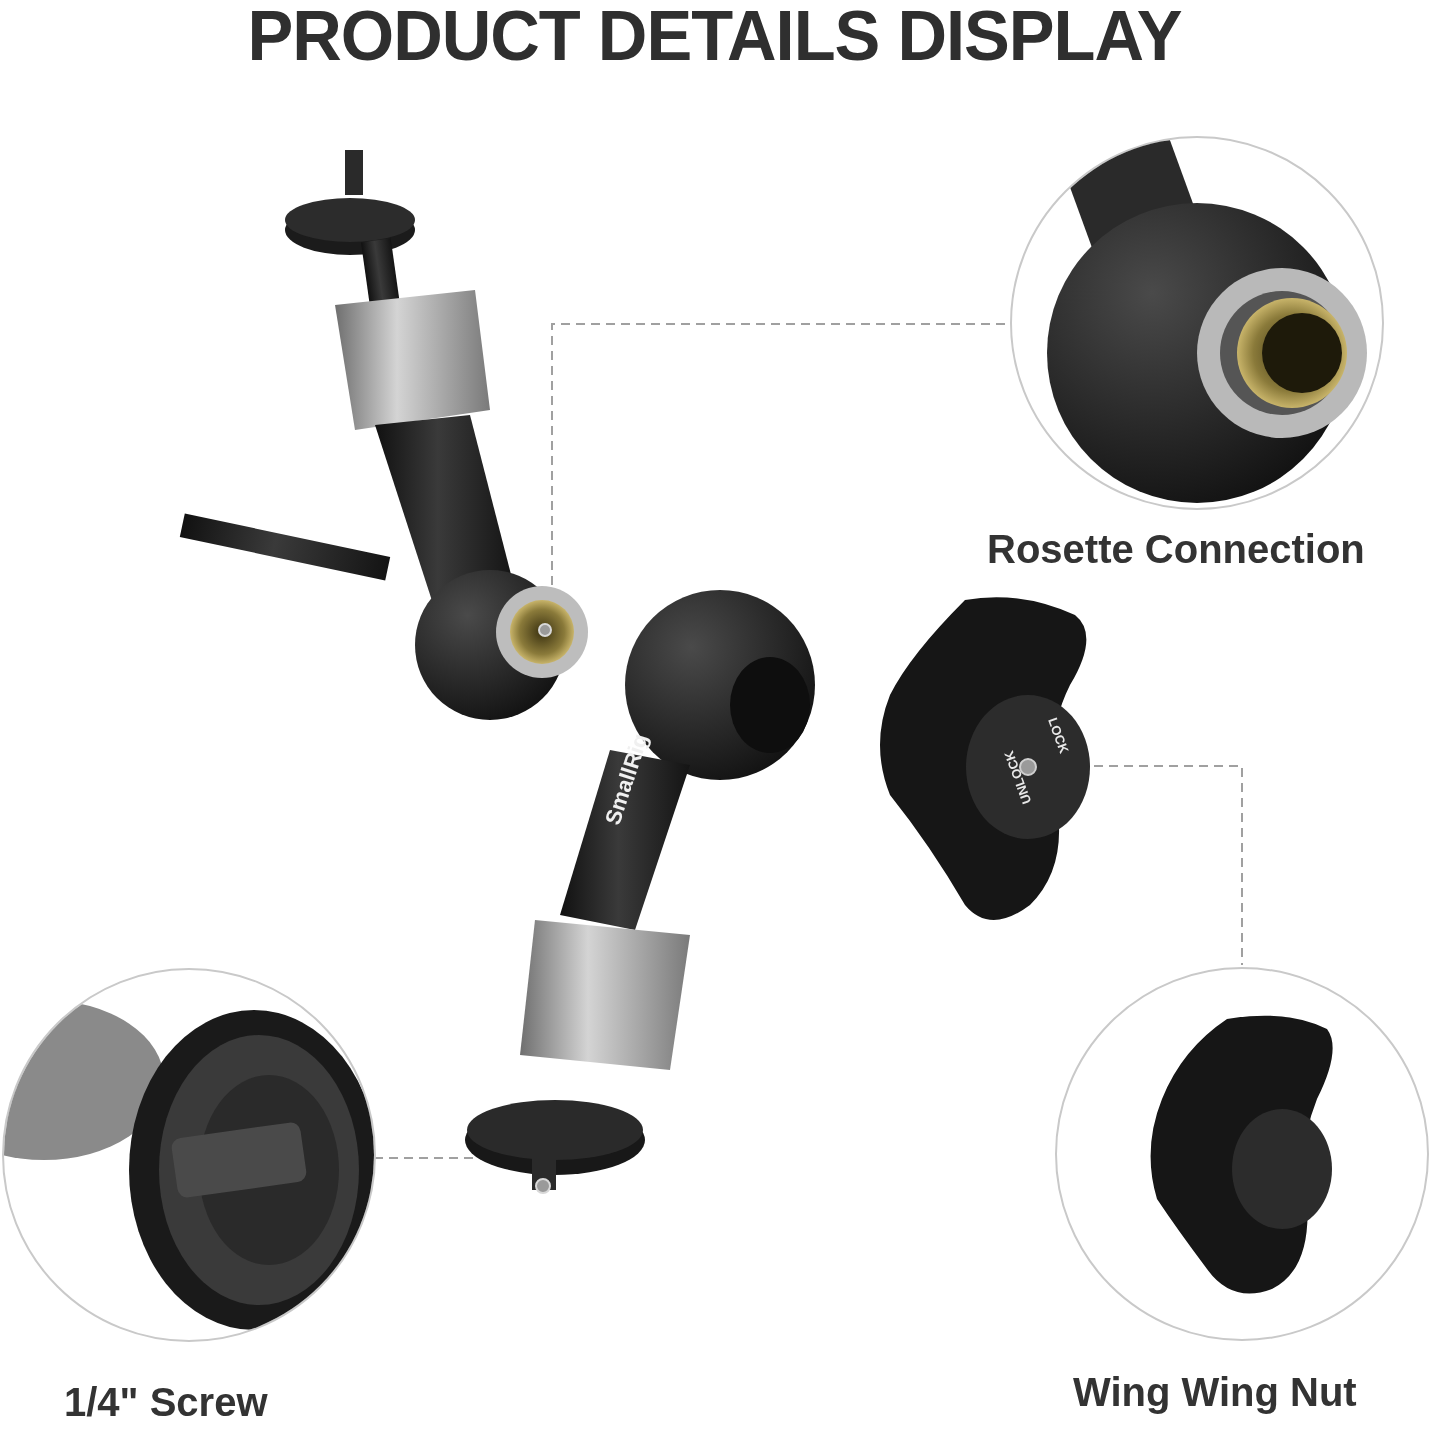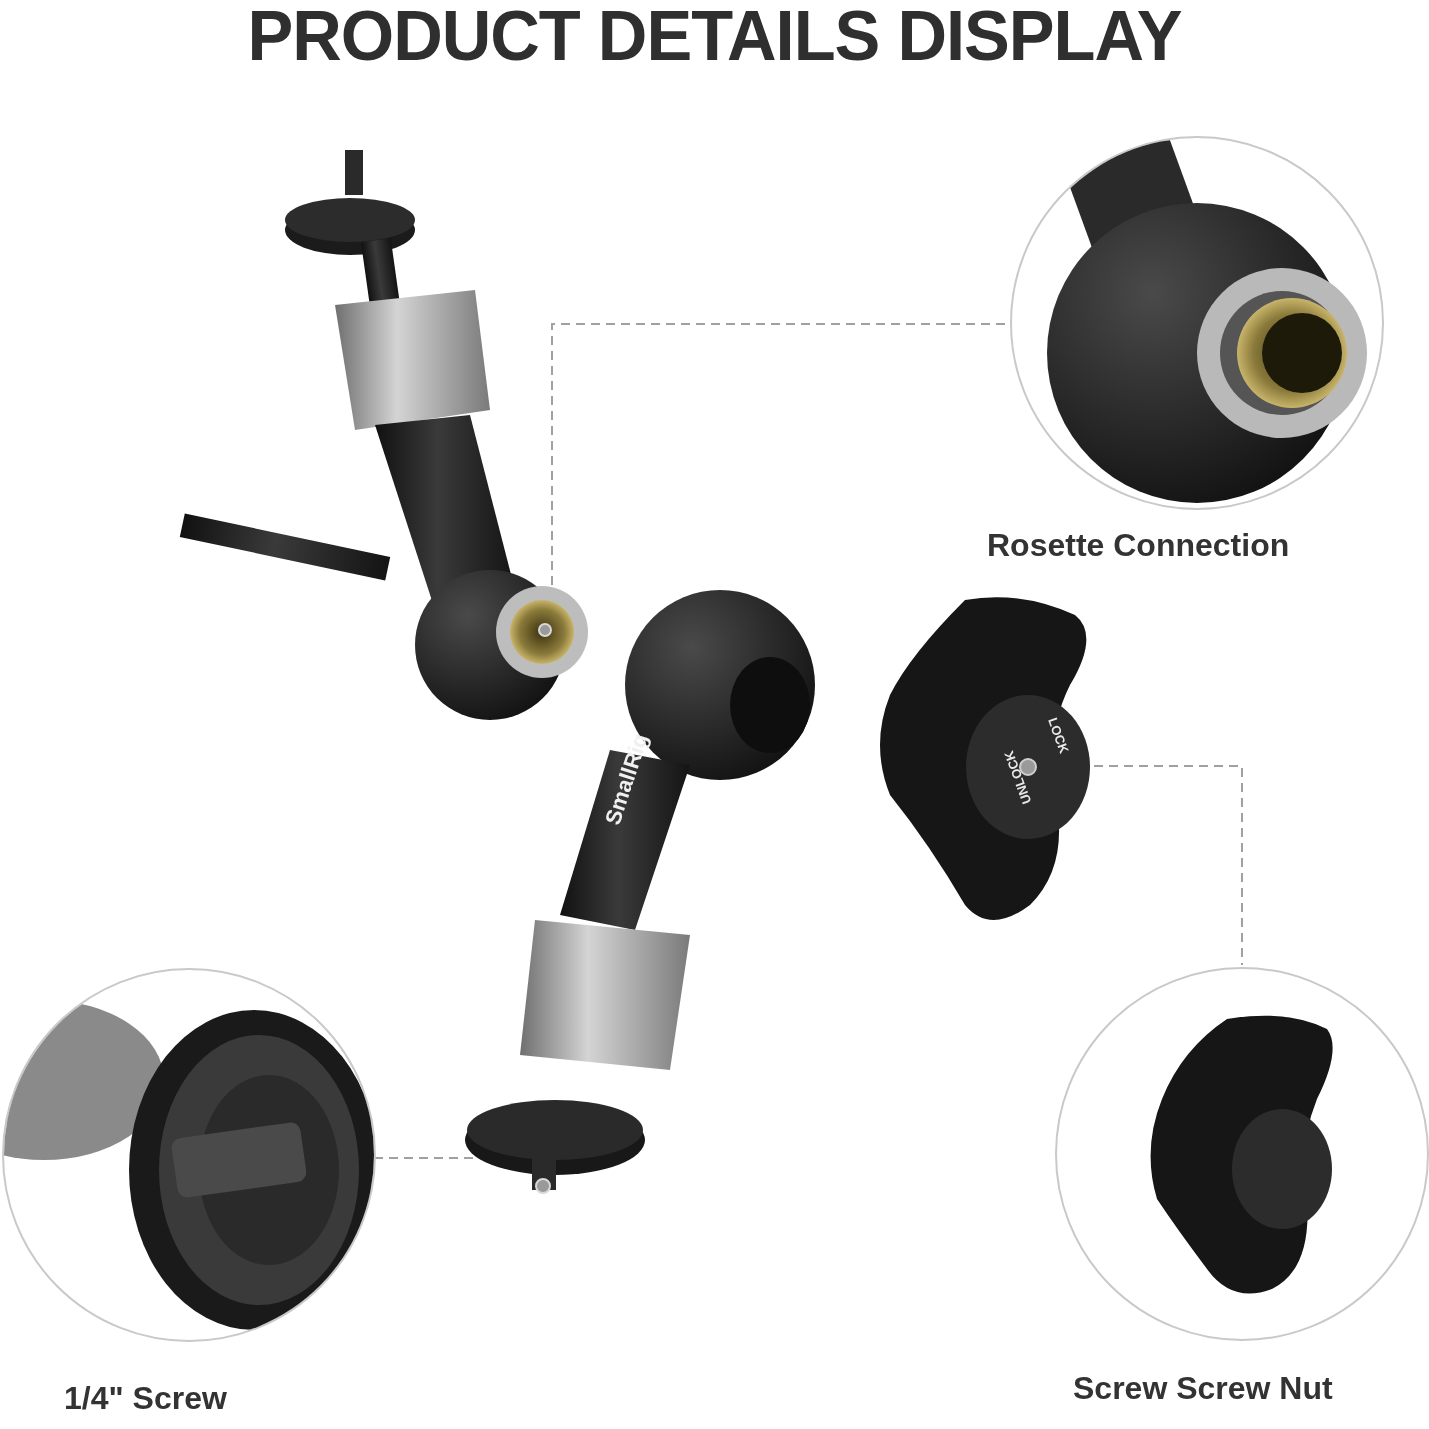--- a/index.html
+++ b/index.html
@@ -1,21 +1,21 @@
 <!DOCTYPE html>
 <html><head>
 <meta charset="utf-8">
 <style>
   html, body { margin: 0; padding: 0; background: #ffffff; }
   body { width: 1429px; height: 1429px; position: relative; overflow: hidden;
          font-family: "Liberation Sans", sans-serif; }
   .title { position: absolute; left: 0; top: 0; width: 1429px; text-align: center;
            font-size: 70px; font-weight: bold; color: #2f2f2f; letter-spacing: -1px;
            line-height: 72px; transform: scaleX(0.98); }
-  .label { position: absolute; font-weight: bold; color: #333333; font-size: 32px; white-space: nowrap; }
+  .label { position: absolute; font-weight: bold; color: #333333; font-size: 40px; white-space: nowrap; }
   .circle { position: absolute; border-radius: 50%; border: 2px solid #c9c9c9; overflow: hidden; background: #fff; }
   svg { position: absolute; }
 </style>
 </head>
 <body>
 
 <div class="title">PRODUCT DETAILS DISPLAY</div>
 
 <svg style="left:545px;top:318px" width="470" height="320">
   <path d="M7 312 L7 6 L465 6" fill="none" stroke="#a0a0a0" stroke-width="2" stroke-dasharray="9 6"></path>
@@ -105,13 +105,13 @@
 
 <div class="circle" style="left:1055px;top:967px;width:370px;height:370px;">
   <svg width="370" height="370" style="left:0;top:0">
     <path d="M170 50 Q230 40 270 60 Q285 80 260 130 Q240 180 250 230 Q255 300 215 320 Q175 335 150 300 Q120 260 100 230 Q85 180 105 130 Q125 80 170 50 Z" fill="#161616"></path>
     <ellipse cx="225" cy="200" rx="50" ry="60" fill="#2c2c2c"></ellipse>
   </svg>
 </div>
 
 <div class="label" style="left:987px;top:527px;">Rosette Connection</div>
 <div class="label" style="left:64px;top:1380px;">1/4" Screw</div>
-<div class="label" style="left:1073px;top:1370px;">Screw Screw Nut</div>
+<div class="label" style="left:1073px;top:1370px;">Wing Wing Nut</div>
 
 </body></html>

